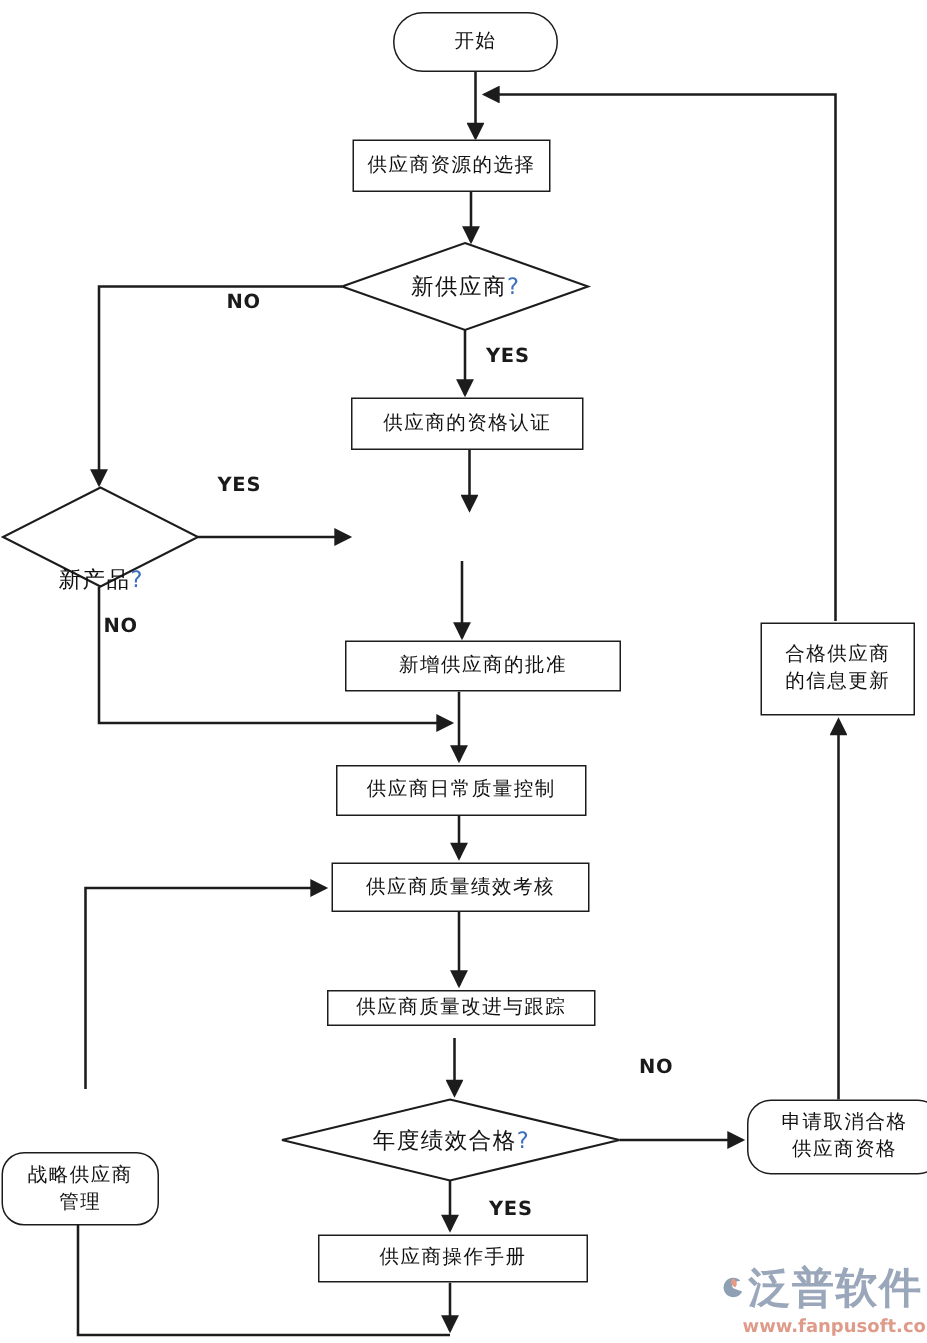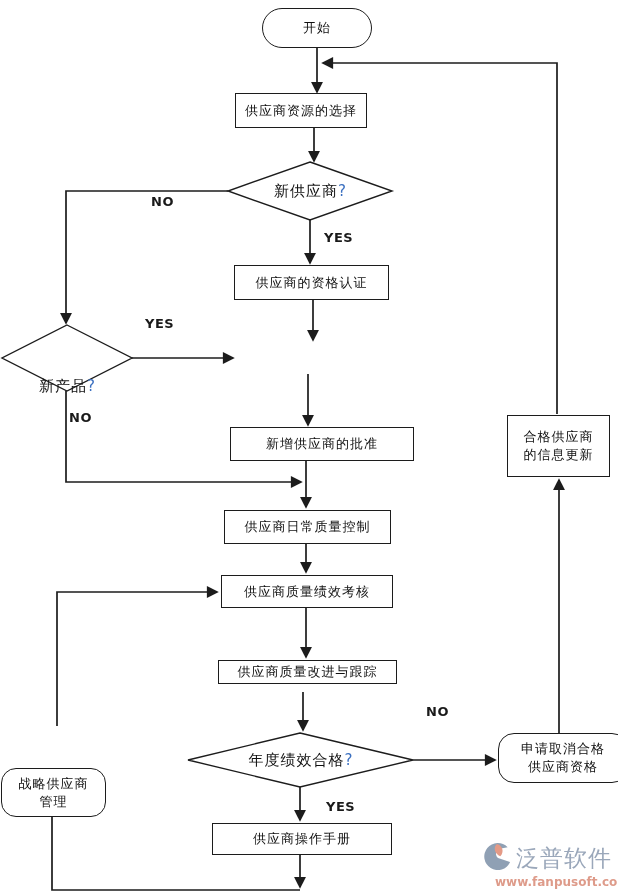--- a/index.html
+++ b/index.html
@@ -25,21 +25,21 @@
   .dlabel{
     position:absolute;display:flex;align-items:center;justify-content:center;
     font-size:15px;letter-spacing:1px;text-align:center;
   }
   .dlabel .q{color:var(--qmark);letter-spacing:0;}
   .elabel{
     position:absolute;font-size:13px;font-weight:600;color:#1a1a1a;letter-spacing:.5px;
   }
   .logo{position:absolute;left:481px;top:840px;width:134px;}
   .logo-row{display:flex;align-items:center;gap:3px;}
-  .logo-name{font-size:23px;font-weight:normal;color:var(--logo-text);letter-spacing:1px;white-space:nowrap;}
+  .logo-name{font-size:28px;font-weight:bold;color:var(--logo-text);letter-spacing:1px;white-space:nowrap;}
   .logo-url{font-size:12px;font-weight:bold;color:var(--logo-url);margin-top:-1px;margin-left:14px;white-space:nowrap;}
 </style>
 </head>
 <body>
 
 <div class="stage">
 
   <svg class="wires" viewBox="0 0 618 895">
     <defs>
       <marker id="arr" viewBox="0 0 10 10" refX="8.5" refY="5" markerWidth="8" markerHeight="7" orient="auto-start-reverse">

